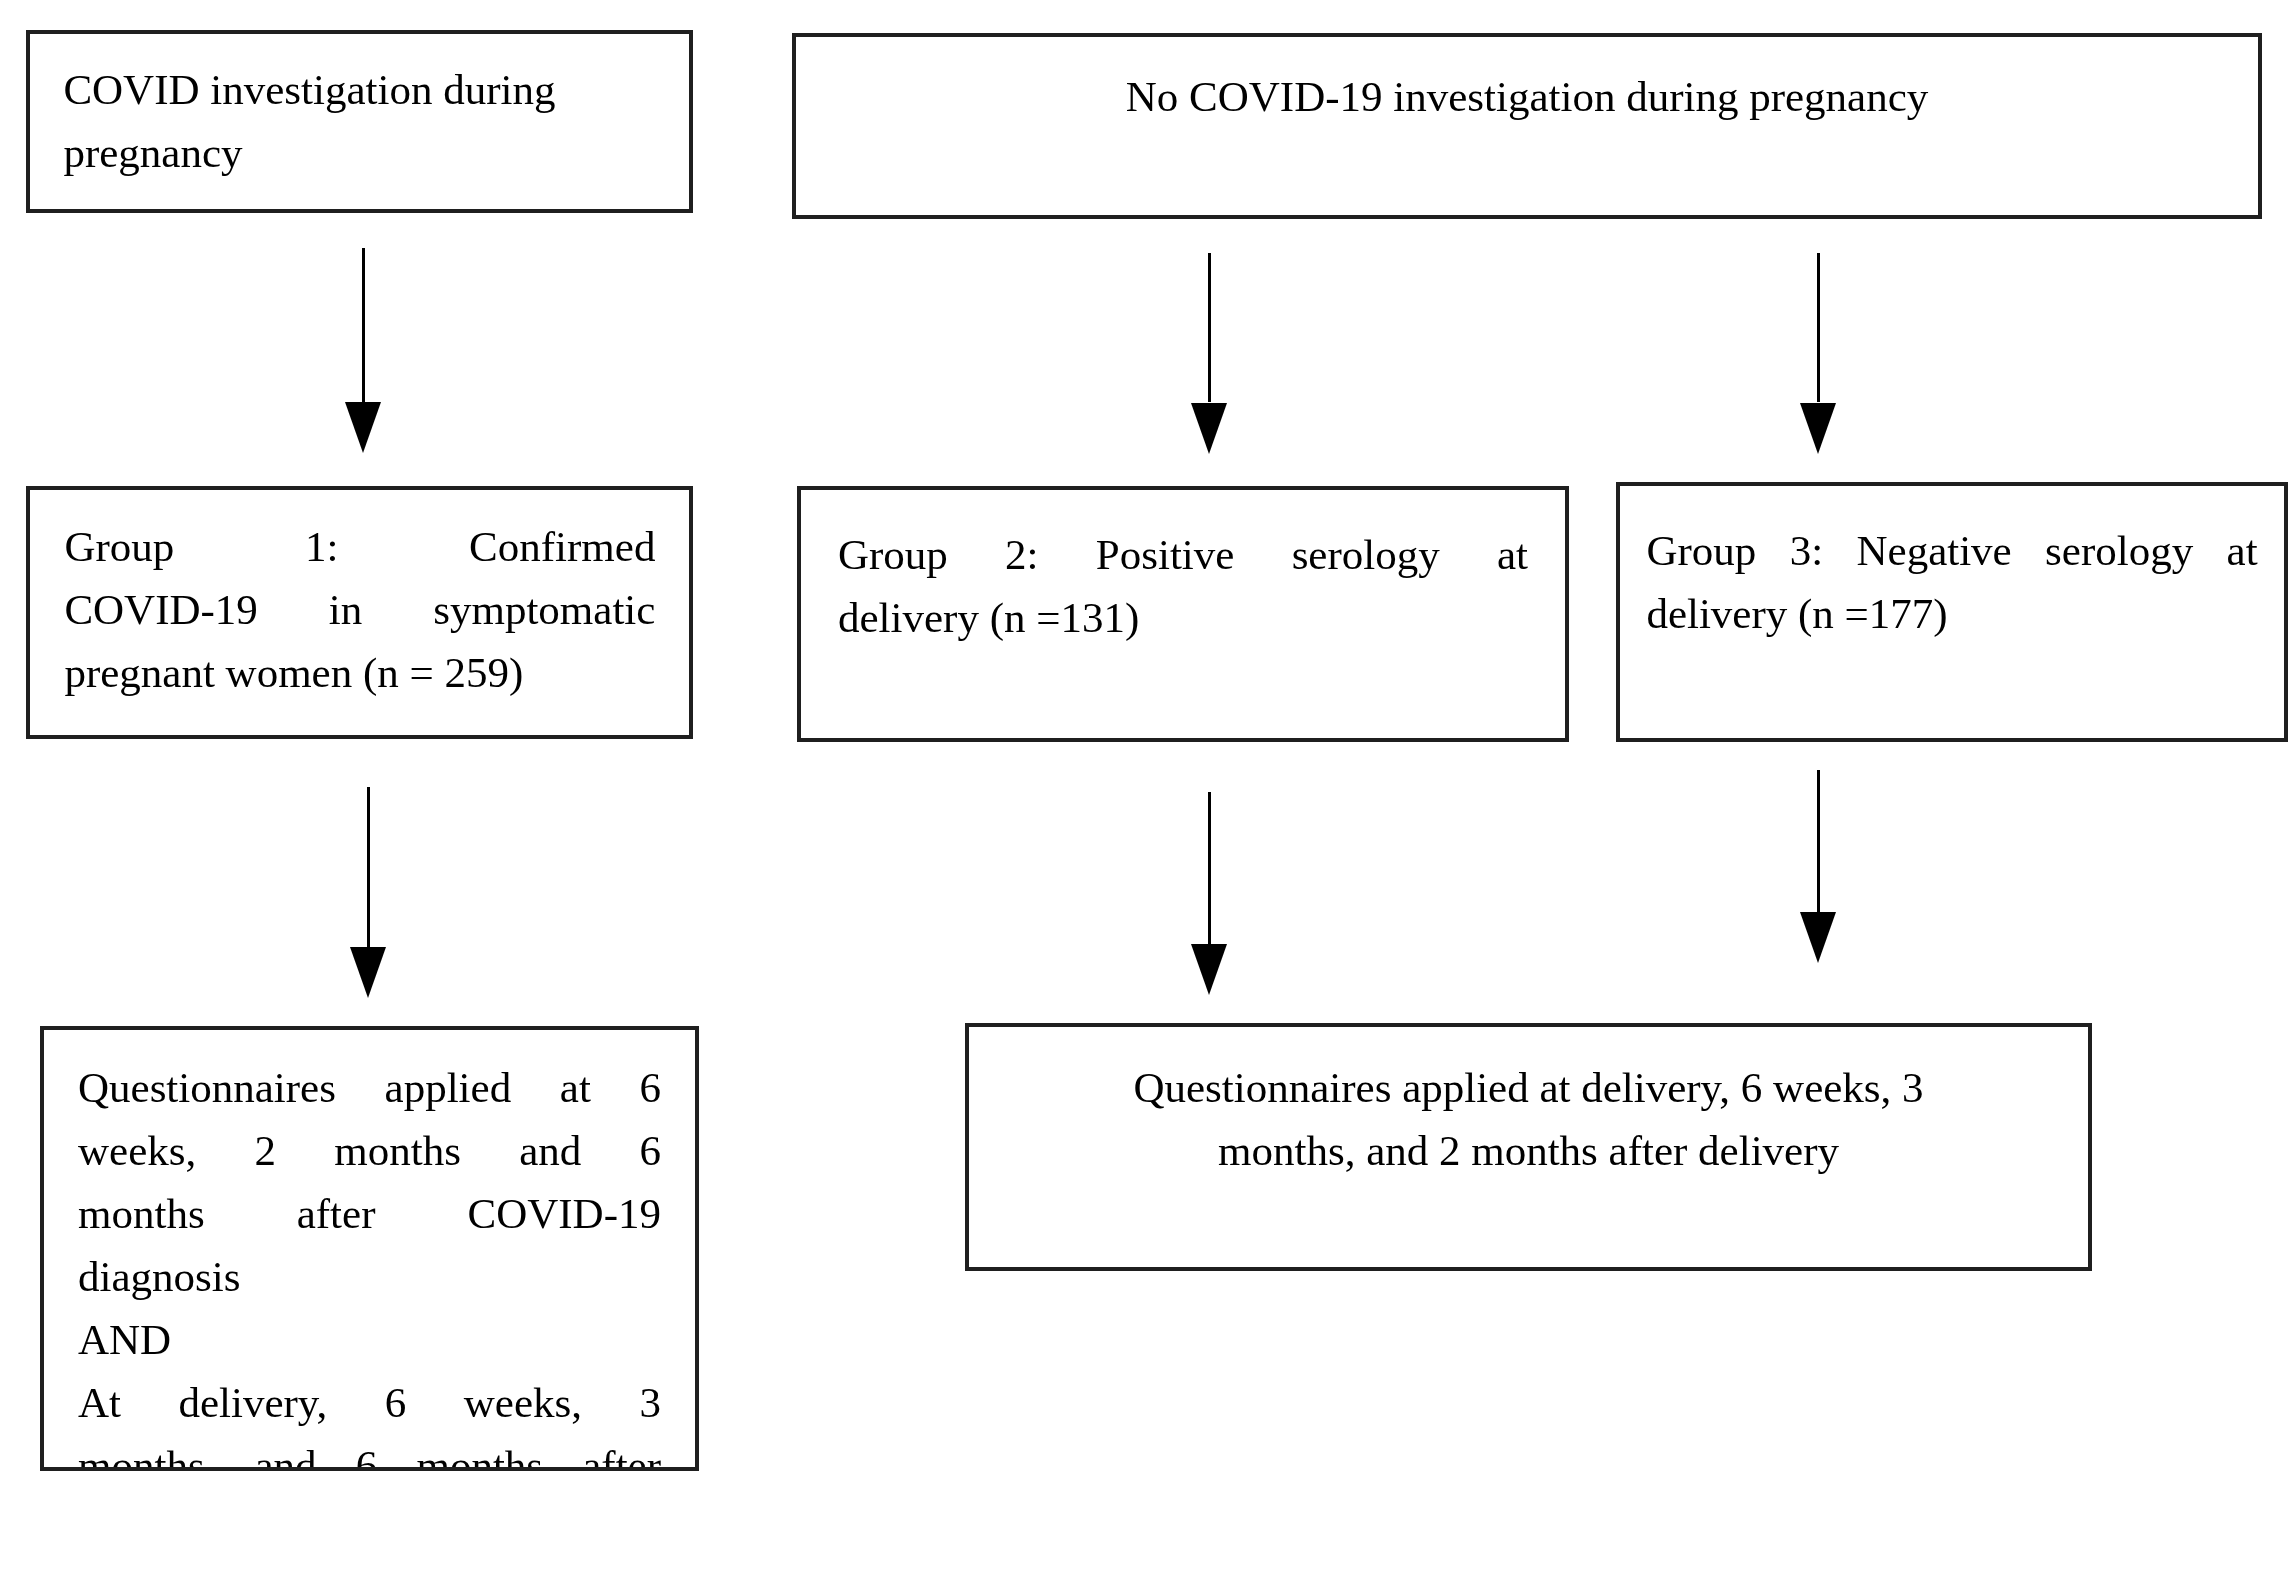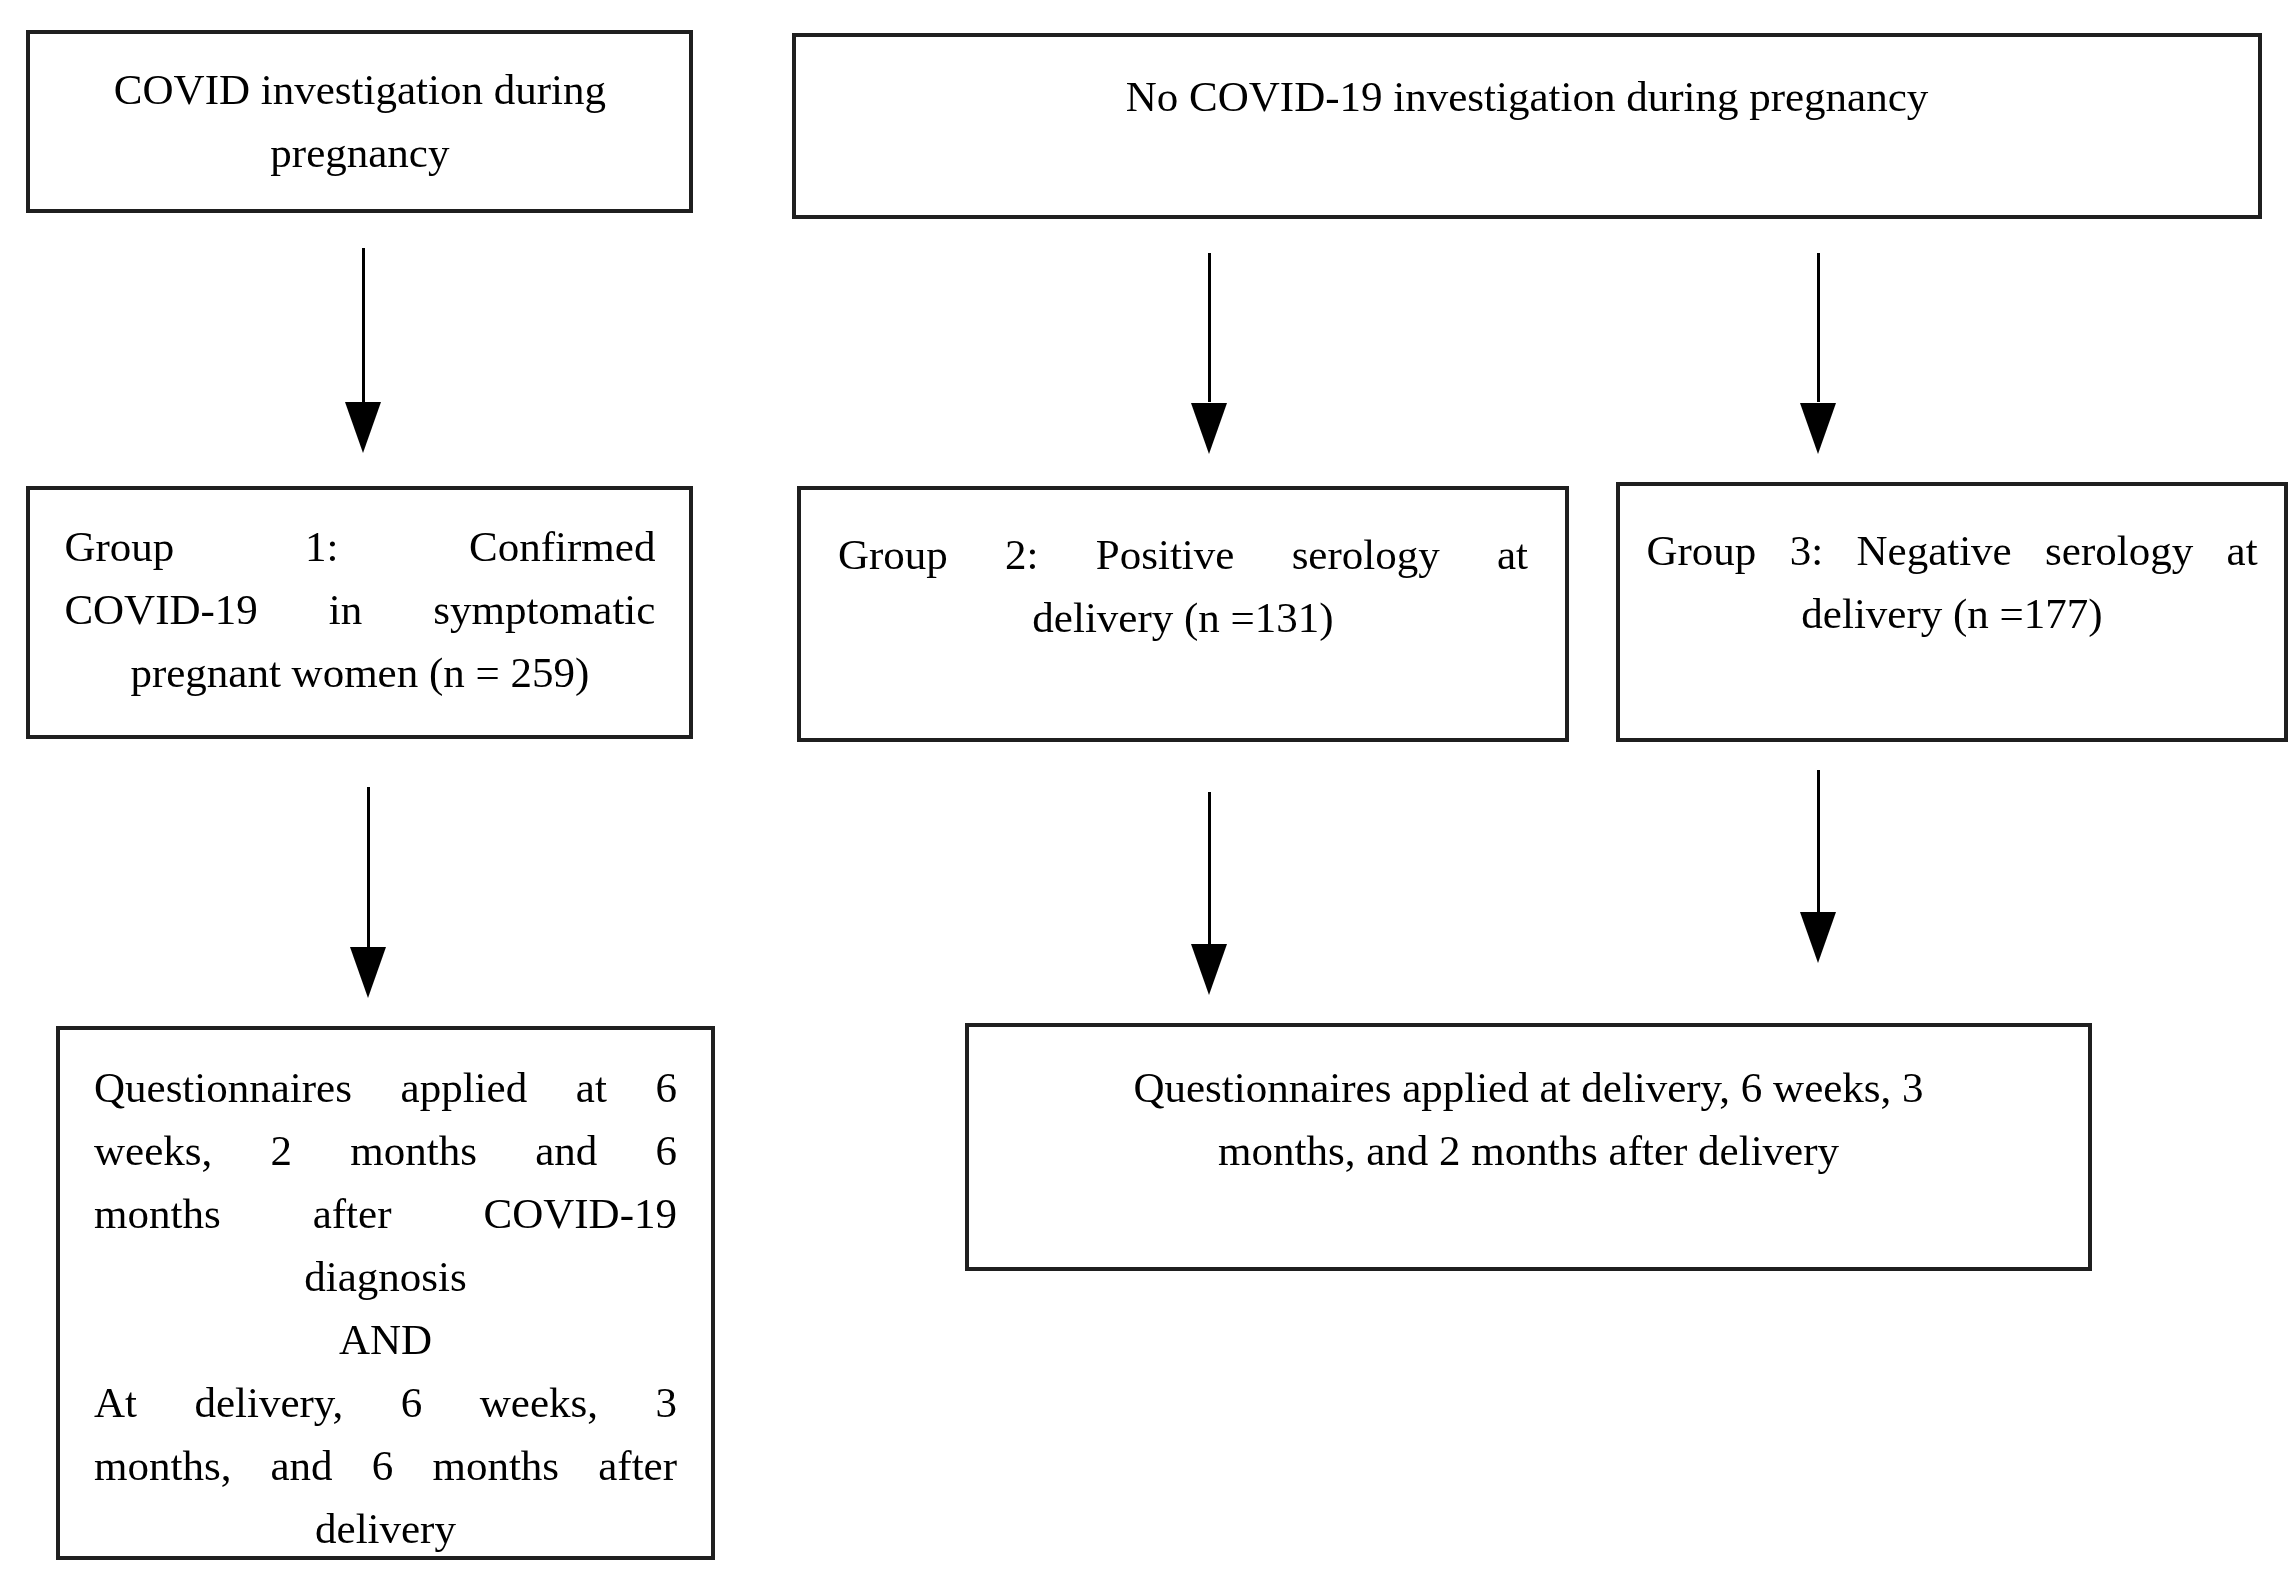--- a/index.html
+++ b/index.html
@@ -17,21 +17,21 @@
     line-height: 63px;
     color: #000000;
   }
   .box {
     position: absolute;
     box-sizing: border-box;
     border: 4px solid #1f1f1f;
     background: #ffffff;
     overflow: hidden;
   }
-  .line { text-align: center; }
+  .line { text-align: left; }
   .jline {
     text-align: justify;
     text-align-last: justify;
   }
   .center { text-align: center; }
   .arrow { position: absolute; width: 37px; }
   .arrow .shaft {
     position: absolute;
     left: 17px;
     top: 0;
@@ -98,21 +98,21 @@
   </div>
   <div class="arrow" style="left:1191px; top:792px; height:203px;">
     <div class="shaft" style="height:152px;"></div>
     <div class="head"></div>
   </div>
   <div class="arrow" style="left:1800px; top:770px; height:193px;">
     <div class="shaft" style="height:142px;"></div>
     <div class="head"></div>
   </div>
 
-  <div class="box" style="left:40px; top:1026px; width:659px; height:534px; padding:26.4px 34px;margin-left:16px;">
+  <div class="box" style="left:40px; top:1026px; width:659px; height:445px; padding:26.4px 34px;">
     <div class="jline">Questionnaires applied at 6</div>
     <div class="jline">weeks, 2 months and 6</div>
     <div class="jline">months after COVID-19</div>
     <div class="line">diagnosis</div>
     <div class="line">AND</div>
     <div class="jline">At delivery, 6 weeks, 3</div>
     <div class="jline">months, and 6 months after</div>
     <div class="line">delivery</div>
   </div>
 

